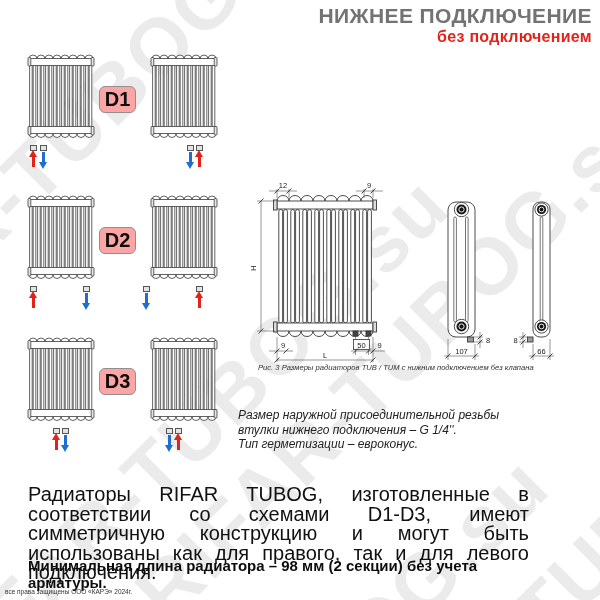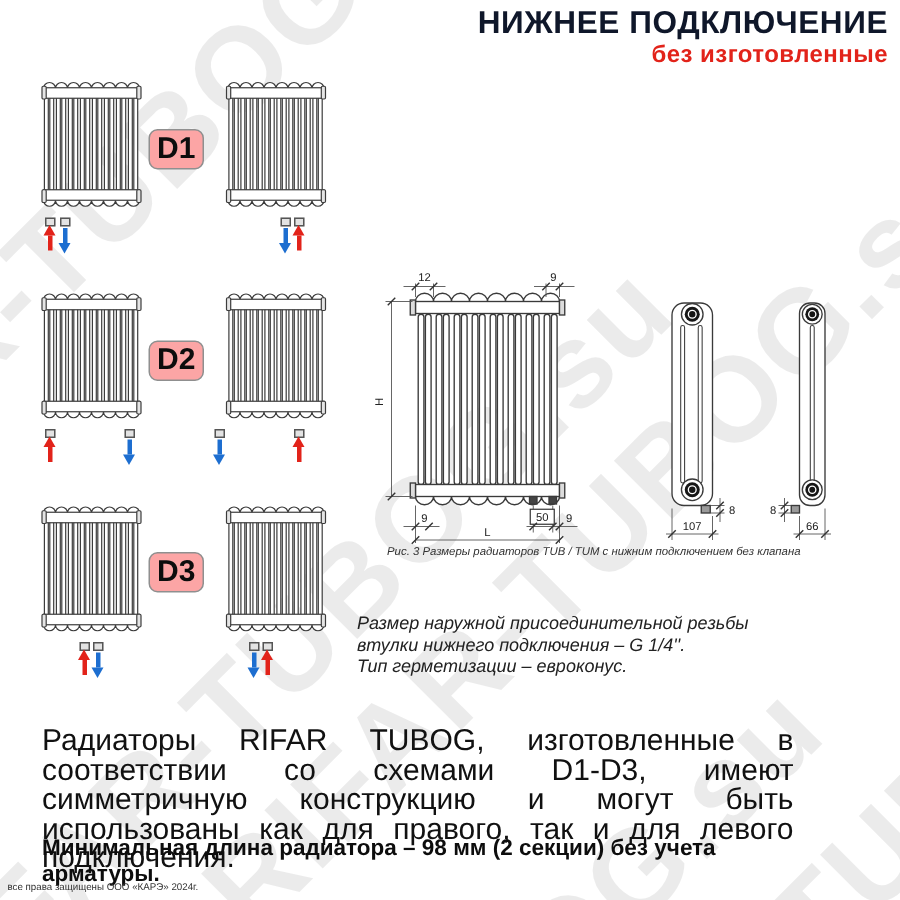--- a/index.html
+++ b/index.html
@@ -6,21 +6,21 @@
   .page{position:relative;width:600px;height:600px;background:#fff;overflow:hidden;
         font-family:"Liberation Sans",sans-serif;color:#161616;}
   
   .wm{position:absolute;inset:0;overflow:hidden;z-index:0;pointer-events:none;}
   .wm-line{position:absolute;white-space:nowrap;font-weight:800;font-size:80px;
            letter-spacing:2px;color:#000;opacity:.075;transform:rotate(-45deg);
            transform-origin:left center;}
   .z1{z-index:1;}
   
   .hdr-title{position:absolute;top:4px;right:8px;font-size:21px;font-weight:800;
-             letter-spacing:.4px;color:#0f172a;}
+             letter-spacing:.4px;color:#737373;}
   .hdr-sub{position:absolute;top:28px;right:8px;font-size:16px;font-weight:800;
            letter-spacing:.3px;color:var(--red,#e2231a);}
   
   .rad{position:absolute;width:66px;height:96px;}
   .lbl{position:absolute;width:37px;height:27px;background:#fca5a5;border:1.5px solid #8f8f8f;
        border-radius:6px;display:flex;align-items:center;justify-content:center;
        font-size:20px;font-weight:800;color:#0d0d0d;box-sizing:border-box;}
   .conn{position:absolute;width:10px;display:flex;flex-direction:column;align-items:center;}
   .stub{width:5px;height:4px;background:#e3e3e3;border:1px solid #555;box-sizing:content-box;}
   .arr{width:3px;height:10px;position:relative;}
@@ -163,21 +163,21 @@
         <div class="stub"></div>
         <div class="arr down blue"></div>
       </div>
     <div class="conn z1" style="left:173px;top:428px">
         <div class="stub"></div>
         <div class="arr up red"></div>
       </div>
   </div>
 
   <div class="hdr-title z1">НИЖНЕЕ ПОДКЛЮЧЕНИЕ</div>
-  <div class="hdr-sub z1">без изготовленные</div>
+  <div class="hdr-sub z1">без подключением</div>
 
   <svg class="z1" style="position:absolute;left:243px;top:174px" width="150" height="192">
     <g stroke="#3a3a3a" stroke-width="0.9" fill="#fff">
       <rect x="35.8" y="35.5" width="3.8" height="113.5" rx="1.9"></rect>
         <rect x="40.6" y="35.5" width="3.8" height="113.5" rx="1.9"></rect>
       <rect x="47.8" y="35.5" width="3.8" height="113.5" rx="1.9"></rect>
         <rect x="52.6" y="35.5" width="3.8" height="113.5" rx="1.9"></rect>
       <rect x="59.8" y="35.5" width="3.8" height="113.5" rx="1.9"></rect>
         <rect x="64.6" y="35.5" width="3.8" height="113.5" rx="1.9"></rect>
       <rect x="71.8" y="35.5" width="3.8" height="113.5" rx="1.9"></rect>

